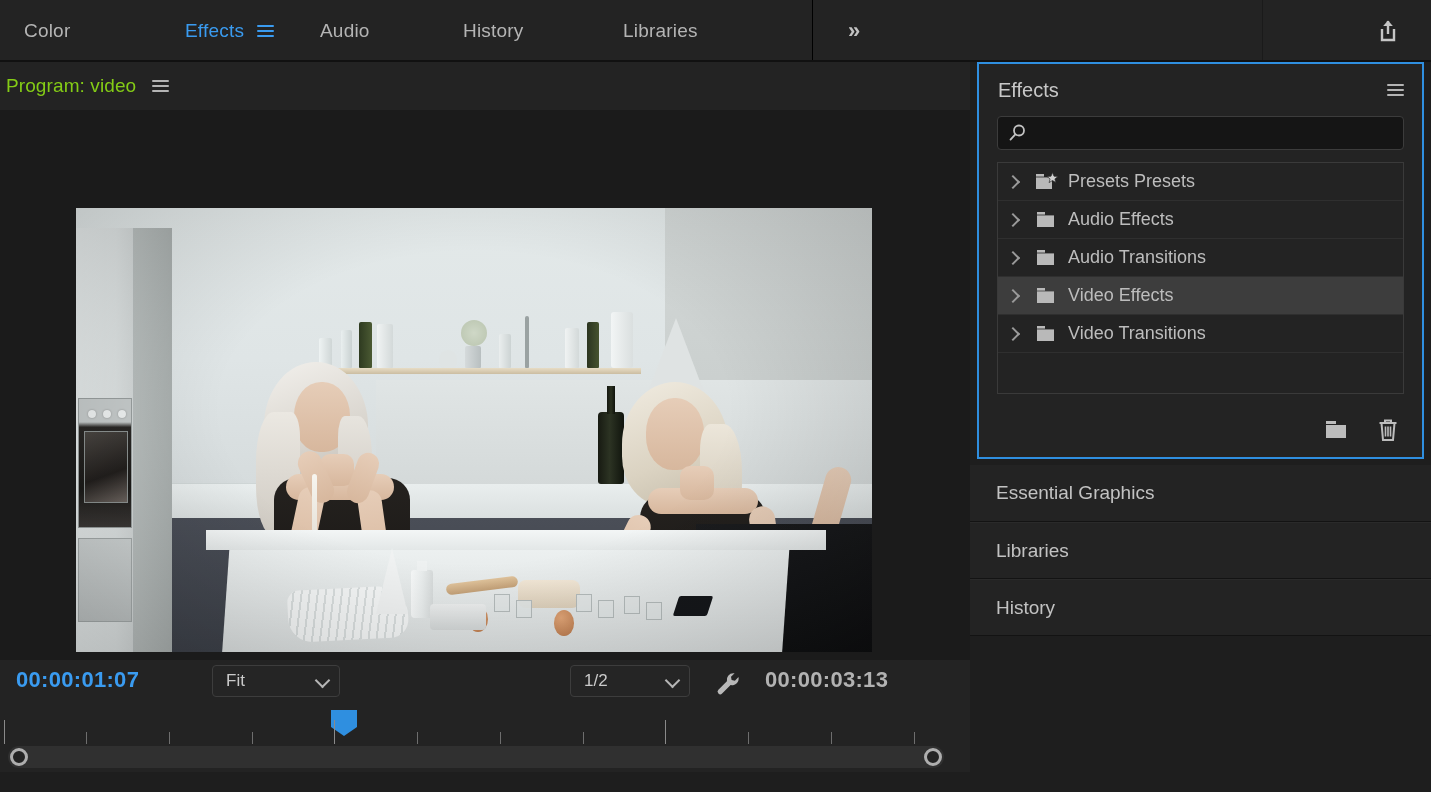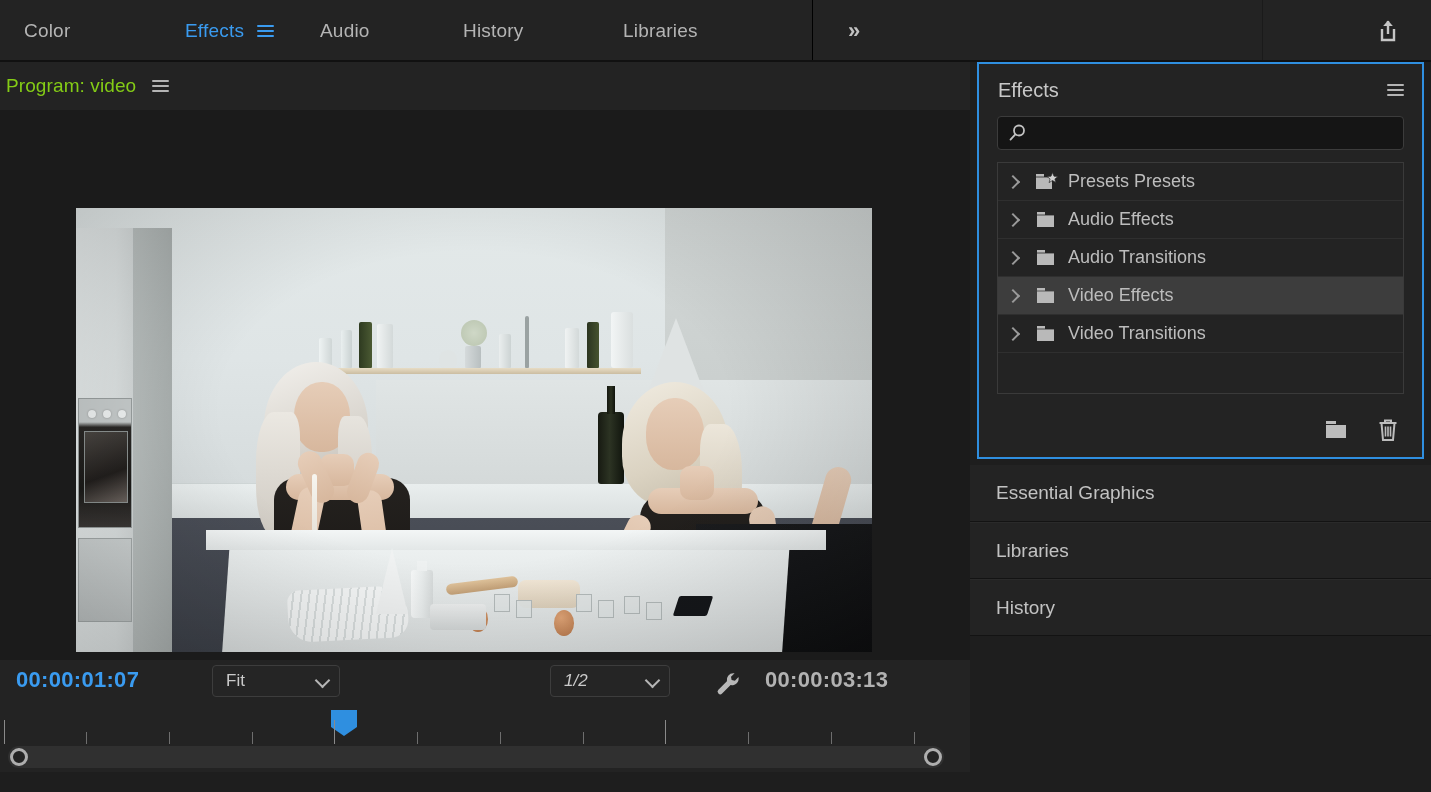--- a/index.html
+++ b/index.html
@@ -139,21 +139,21 @@
   .tc-current { position:absolute; left:16px; top:7px; font-size:22px; font-weight:bold;
           color:#3a9bf0; font-family:"Liberation Sans", sans-serif; letter-spacing:.3px; cursor:pointer; }
   .sel {
     position:absolute; height:32px; background:#252525; border:1px solid #3d3d3d; border-radius:4px;
     display:flex; align-items:center; cursor:pointer;
   }
   .sel-label { font-size:17px; color:#cacaca; margin-left:13px; }
   .sel-arrow { position:absolute; right:11px; top:9px; width:11px; height:11px;
           border-right:2px solid #b5b5b5; border-bottom:2px solid #b5b5b5; transform:rotate(45deg); }
   .sel-fit { left:212px; top:5px; width:128px; }
-  .sel-res { left:550px; top:5px; width:120px;font-style:italic; }
+  .sel-res { left:570px; top:5px; width:120px; }
   .wrench { position:absolute; left:714px; top:9px; cursor:pointer; }
   .tc-dur { position:absolute; left:765px; top:7px; font-size:22px; font-weight:bold;
           color:#b2b2b2; letter-spacing:.3px; cursor:pointer; }
 
   
   .ruler { position:absolute; left:0; top:652px; width:970px; height:32px; background:#232323; cursor:pointer; }
   .tick { position:absolute; bottom:2px; width:1px; background:#6e6e6e; }
   .tick.major { height:24px; background:#8a8a8a; }
   .tick.minor { height:12px; }
   .playhead { position:absolute; top:-4px; width:26px; height:26px; cursor:pointer; }

